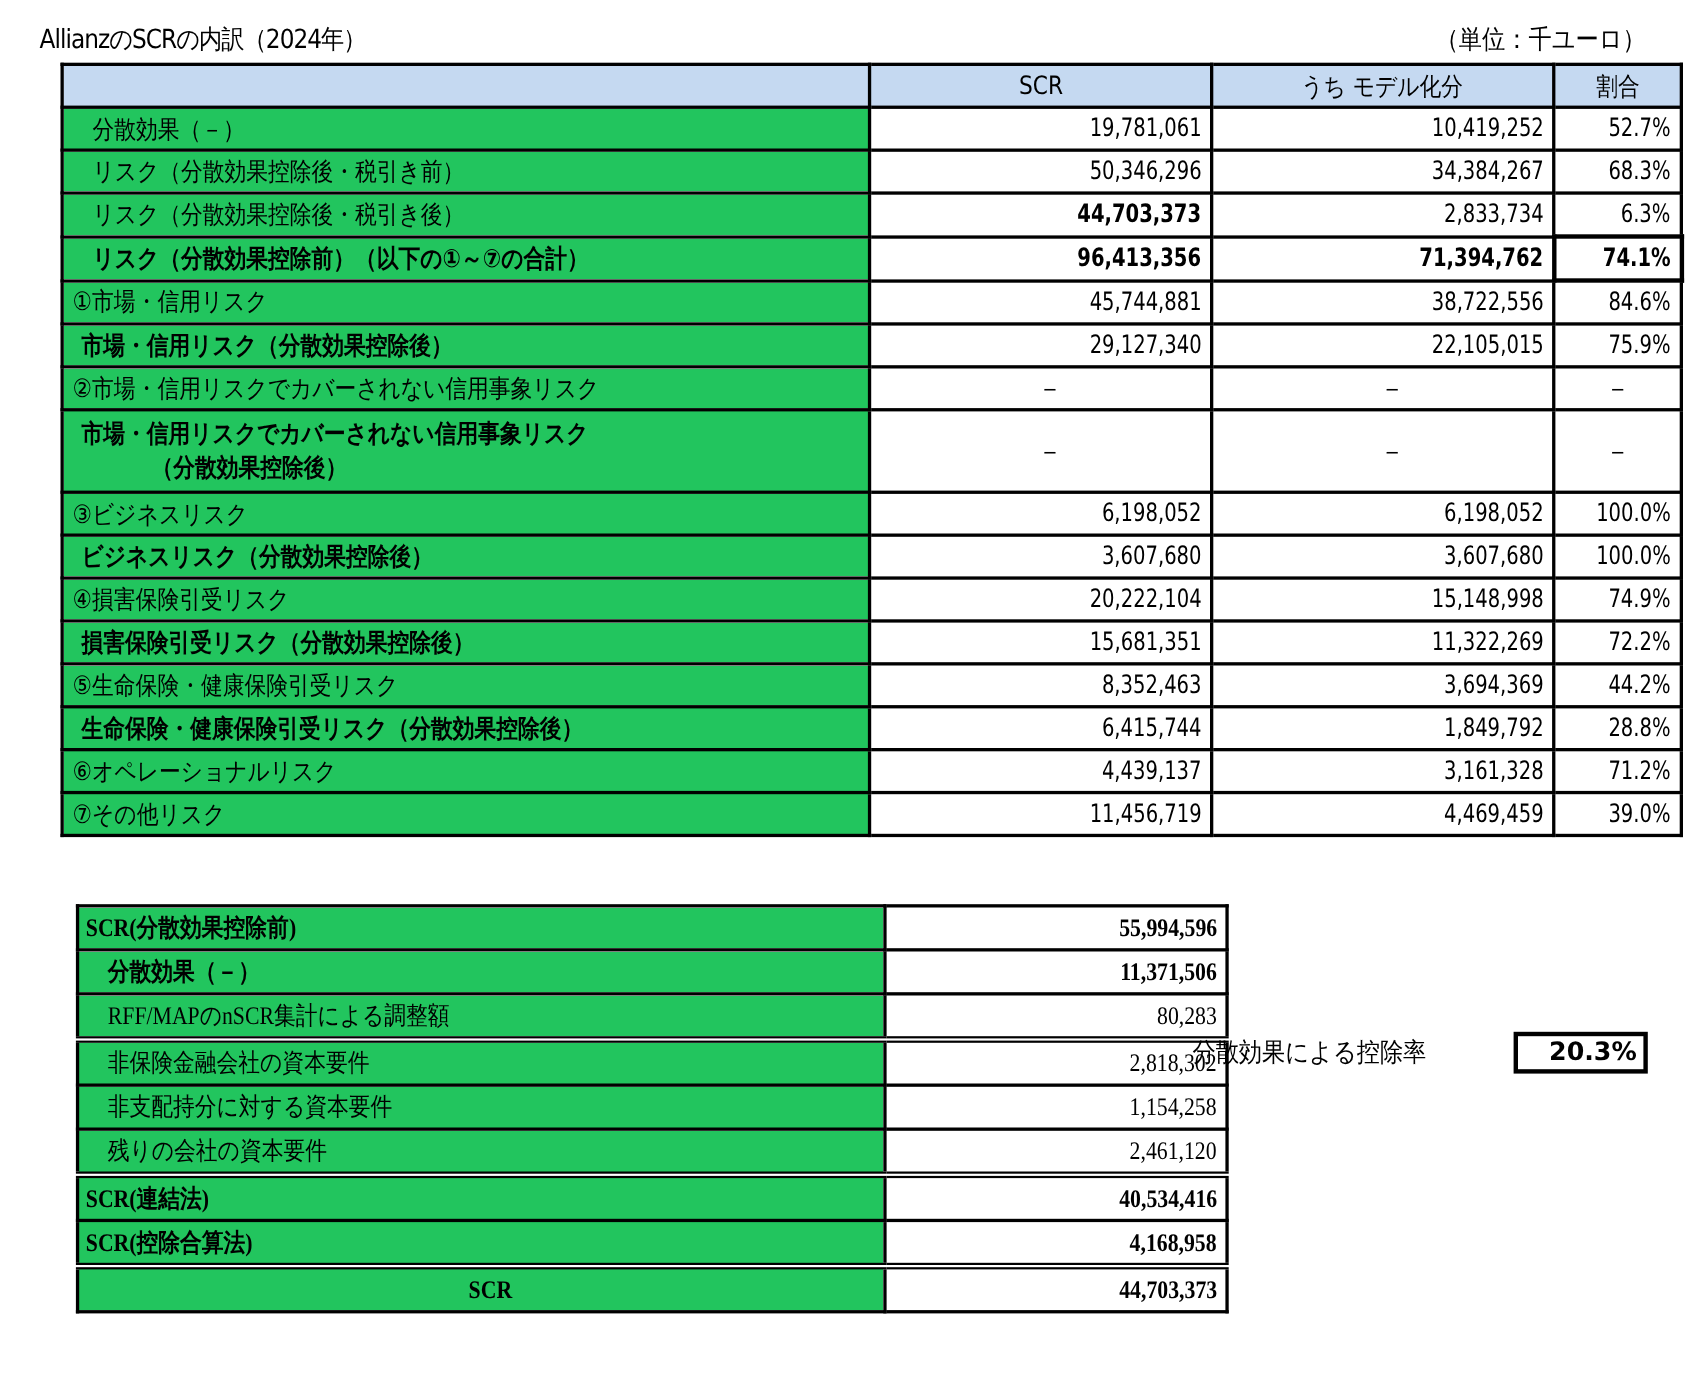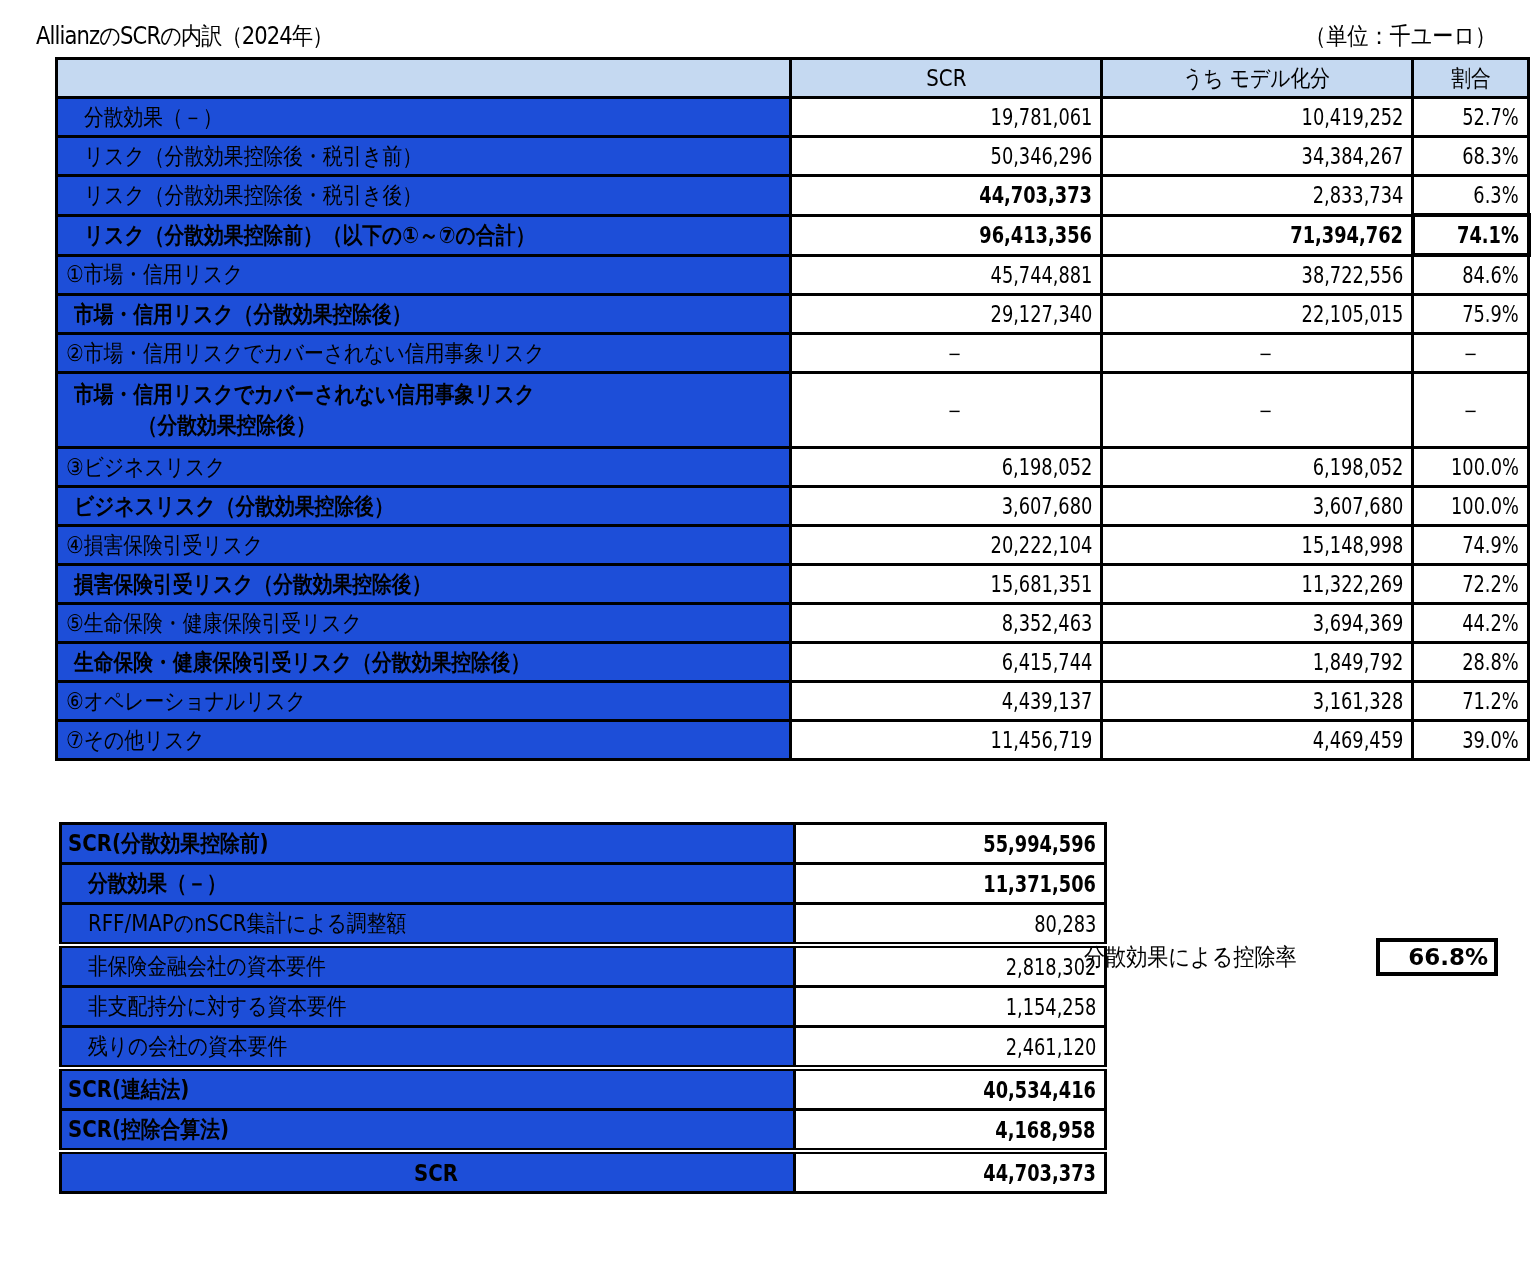--- a/index.html
+++ b/index.html
@@ -16,42 +16,42 @@
   .unit {
     position: absolute; right: 42px; top: 20px;
     font-size: 24px; transform: scaleX(0.88); transform-origin: right top;
     white-space: nowrap;
   }
   table { border-collapse: collapse; position: absolute; table-layout: fixed; margin-left: 24px; }
   td, th {
     border: 3px solid #000; padding: 0 8px; height: 36px;
     font-size: 23px; font-weight: normal; white-space: nowrap; overflow: hidden;
   }
-  .lbl { background: #1d4ed8; text-align: left; }
+  .lbl { background: #22c55e; text-align: left; }
   .hdr { background: #c5d9f1; text-align: center; }
   .num { background: #fff; text-align: right; font-stretch: condensed; }
   .num span, .lbl span, .hdr span { display: inline-block; }
   .cnd { transform: scaleX(0.86); }
   .num .cnd { transform-origin: right center; }
   .lbl .cnd { transform-origin: left center; }
   .bold { font-weight: bold; padding-left: 32px; }
   .ind1 { padding-left: 26px; }
   .ind2 { padding-left: 16px; font-weight: bold; }
   .ctr { text-align: center; }
   .dbl-top td { border-top: 6px double #000; }
   .boxed { border: 4px solid #000 !important; text-align: right; }
 
   #main { left: 31px; top: 57px; width: 1472px; }
   #main col.c1 { width: 734px; }
   #main col.c2 { width: 311px; }
   #main col.c3 { width: 311px; }
   #main col.c4 { width: 116px; }
   #main tr.tall td { height: 72px; }
 
-  #summary { left: 35px; top: 822px; width: 1045px; }
+  #summary { left: 45px; top: 822px; width: 1045px; font-family: Liberation Serif, serif; }
   #summary col.c1 { width: 734px; }
   #summary col.c2 { width: 311px; }
   #summary td { height: 37px; }
 
   .ratio {
     position: absolute; left: 1084px; top: 937px; height: 40px;
     display: flex; align-items: center;
   }
   .ratio-label { font-size: 24px; transform: scaleX(0.88); transform-origin: left center; white-space: nowrap; width: 292px; }
   .ratio-box {
@@ -223,14 +223,14 @@
   </tr>
   <tr class="dbl-top">
     <td class="lbl bold ctr"><span class="cnd">SCR</span></td>
     <td class="num bold"><span class="cnd">44,703,373</span></td>
   </tr>
 </tbody>
   </table>
 
 <div class="ratio">
   <span class="ratio-label">分散効果による控除率</span>
-  <span class="ratio-box">66.8%</span>
+  <span class="ratio-box">20.3%</span>
 </div>
 
 </body></html>

